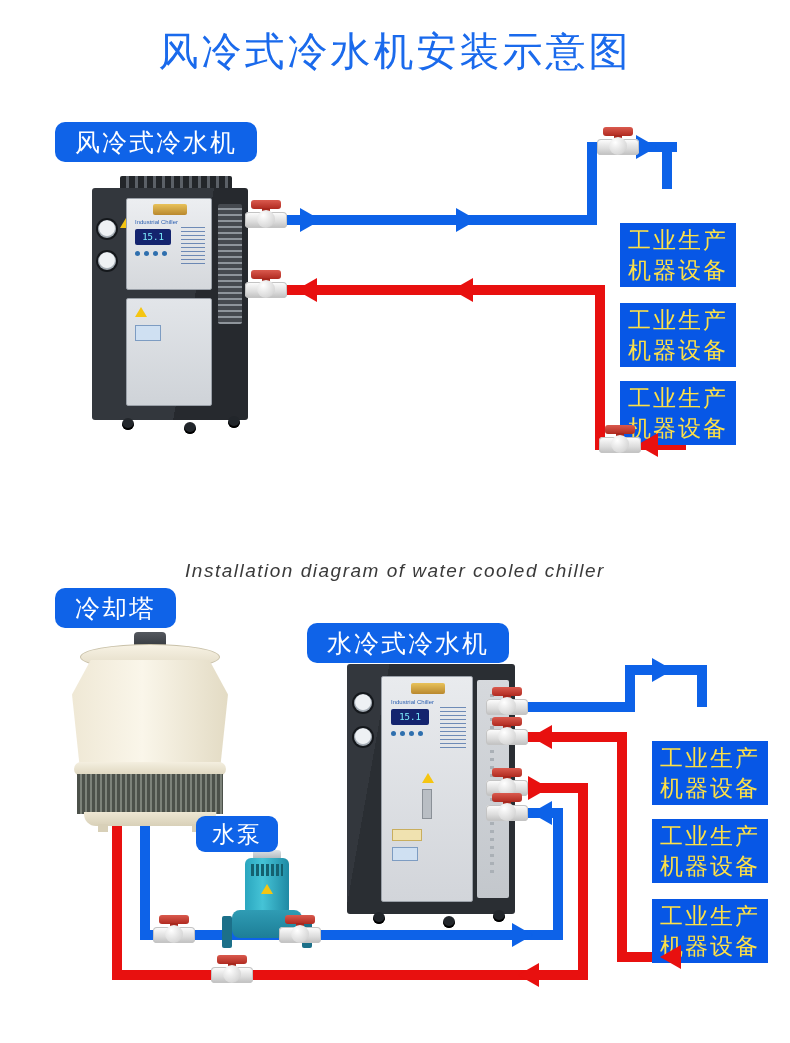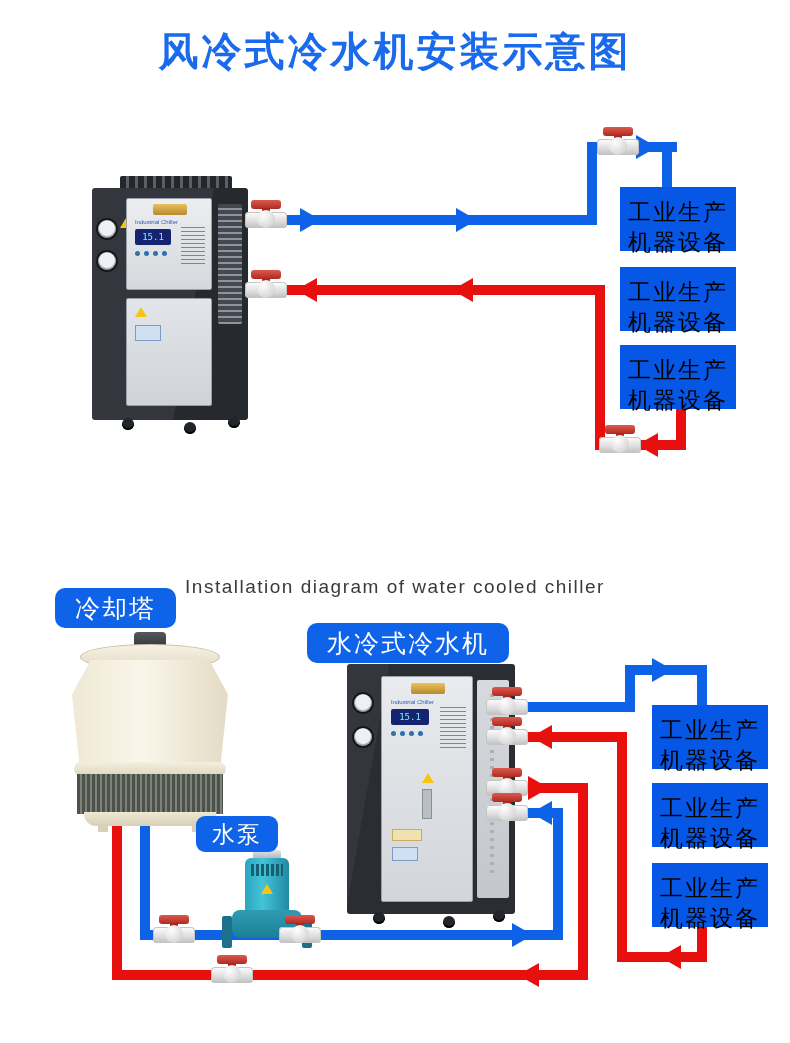--- a/index.html
+++ b/index.html
@@ -1,32 +1,32 @@
 <!DOCTYPE html>
 <html><head>
 <meta charset="utf-8">
 <style>
   html,body{margin:0;padding:0;background:#fff;}
   *{box-sizing:border-box;}
   body{font-family:"Liberation Sans","DejaVu Sans",sans-serif;}
   .canvas{position:relative;width:790px;height:1043px;background:#ffffff;overflow:hidden;margin:0 auto;}
 
   .title{position:absolute;left:0;width:790px;text-align:center;color:#1a6aec;
-         font-size:40px;font-weight:700;letter-spacing:3px;z-index:6;}
+         font-size:40px;font-weight:400;letter-spacing:3px;z-index:6;}
   .subtitle{position:absolute;left:0;width:790px;text-align:center;color:#3a3a3a;
          font-size:19px;letter-spacing:1.5px;z-index:6;}
 
   .tag{position:absolute;background:#0f63e8;color:#fff;border-radius:10px;
        font-size:25px;letter-spacing:2px;display:flex;align-items:center;justify-content:center;
        padding:0 20px;height:40px;z-index:7;white-space:nowrap;}
   .tag.small{height:36px;font-size:23px;border-radius:9px;padding:0 16px;}
 
-  .eq-box{position:absolute;width:116px;height:64px;background:#0757e6;color:#000000;
+  .eq-box{position:absolute;width:116px;height:64px;background:#0757e6;color:#fde047;
           text-align:center;font-size:23px;line-height:30px;letter-spacing:2px;
-          padding-top:10px;z-index:4;}
+          padding-top:2px;z-index:4;margin-top:36px;}
 
   .pipe{position:absolute;z-index:1;}
   .pipe.h{height:10px;} .pipe.v{width:10px;}
   .pipe.blue{background:#0d62e8;} .pipe.red{background:#e8100f;}
 
   .arw{position:absolute;width:0;height:0;border-top:12px solid transparent;
        border-bottom:12px solid transparent;z-index:5;}
   .arw.r.blue{border-left:21px solid #0d62e8;} .arw.l.blue{border-right:21px solid #0d62e8;}
   .arw.r.red{border-left:21px solid #e8100f;}  .arw.l.red{border-right:21px solid #e8100f;}
 
@@ -56,20 +56,21 @@
           box-shadow:inset 0 -2px 0 #000;}
   .warn{position:absolute;width:0;height:0;border-left:6px solid transparent;
         border-right:6px solid transparent;border-bottom:10px solid #f5c512;}
 </style>
 </head>
 <body>
 
 <div class="canvas">
 
   <div class="title" style="top:24px;">风冷式冷水机安装示意图</div>
+  <div class="tag" style="left:55px;top:122px;">风冷式冷水机</div>
 
   <div class="pipe h blue" style="left:213px;top:215px;width:384px;"></div>
   <div class="pipe v blue" style="left:587px;top:142px;height:83px;"></div>
   <div class="pipe h blue" style="left:587px;top:142px;width:90px;"></div>
   <div class="pipe v blue" style="left:662px;top:142px;height:47px;"></div>
   <div class="arw r blue" style="left:300px;top:208px;"></div>
   <div class="arw r blue" style="left:456px;top:208px;"></div>
   <div class="arw r blue" style="left:636px;top:135px;"></div>
 
   <div class="pipe h red" style="left:213px;top:285px;width:392px;"></div>
@@ -139,21 +140,21 @@
   </div>
   <div class="eq-box" style="left:620px;top:267px;">
     <div>工业生产</div>
     <div>机器设备</div>
   </div>
   <div class="eq-box" style="left:620px;top:345px;">
     <div>工业生产</div>
     <div>机器设备</div>
   </div>
 
-  <div class="subtitle" style="top:576px;">Installation diagram of water cooled chiller</div>
+  <div class="subtitle" style="top:560px;font-style:italic;">Installation diagram of water cooled chiller</div>
   <div class="tag" style="left:307px;top:623px;">水冷式冷水机</div>
   <div class="tag" style="left:55px;top:588px;">冷却塔</div>
   <div class="tag small" style="left:196px;top:816px;">水泵</div>
 
   <div class="pipe v red" style="left:112px;top:818px;height:162px;"></div>
   <div class="pipe v blue" style="left:140px;top:818px;height:122px;"></div>
   <div class="pipe h blue" style="left:140px;top:930px;width:423px;"></div>
   <div class="pipe v blue" style="left:553px;top:808px;height:132px;"></div>
   <div class="pipe h blue" style="left:481px;top:808px;width:82px;"></div>
   <div class="pipe h red" style="left:481px;top:783px;width:107px;"></div>

